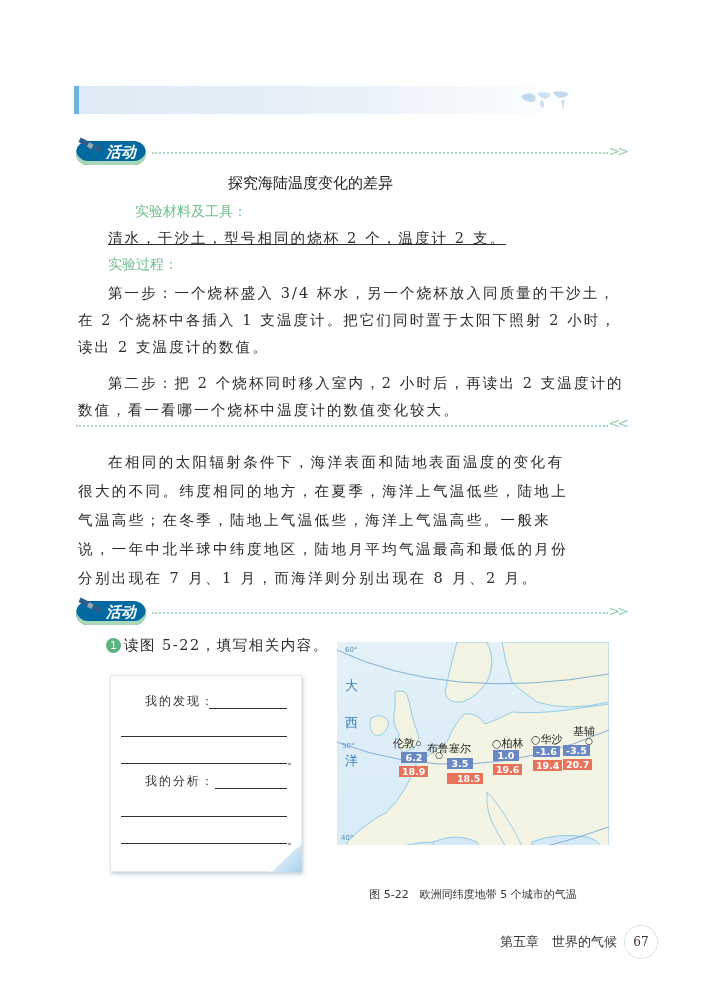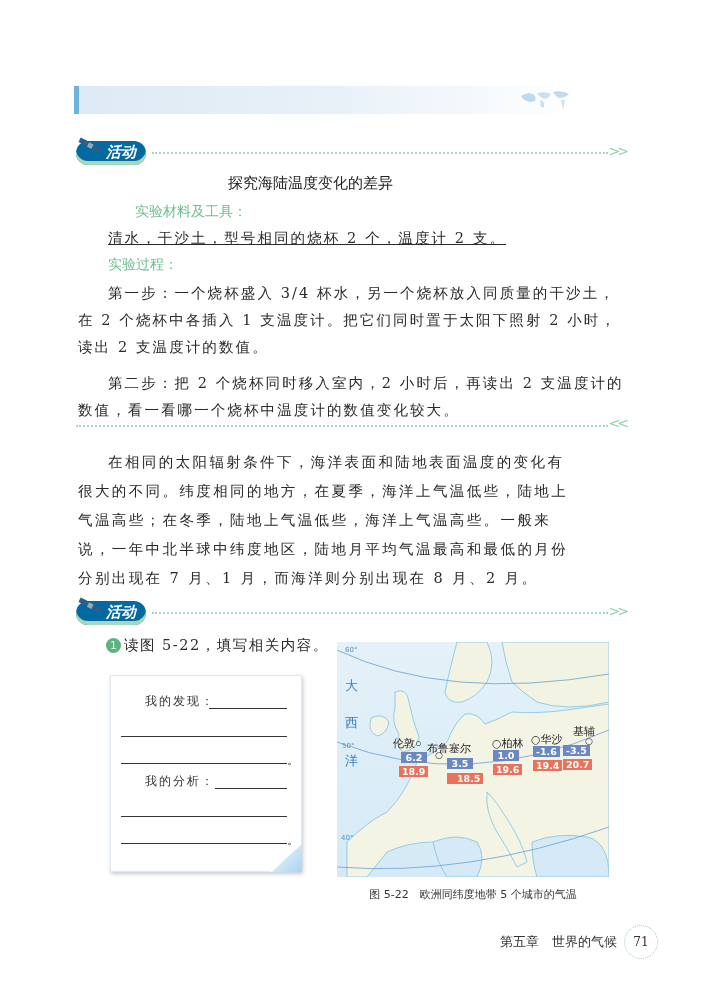--- a/index.html
+++ b/index.html
@@ -80,21 +80,21 @@
   .note-fold {
     position: absolute; right: -1px; bottom: -1px; width: 32px; height: 28px;
     background: linear-gradient(135deg, #ffffff 0%, #ffffff 48%, #cfe6f4 52%, #a9d3ec 100%);
     clip-path: polygon(100% 0, 100% 100%, 0 100%);
   }
   .note-label { position: absolute; font-size: 12px; letter-spacing: 2px; color: #333; }
   .note-line { position: absolute; height: 0; border-top: 1.3px solid #333; }
   .note-dot { position: absolute; font-size: 12px; color: #333; }
 
   
-  .map { left: 337px; top: 642px; width: 272px; height: 235px; overflow: hidden; }
+  .map { left: 337px; top: 642px; width: 272px; height: 203px; overflow: hidden; }
   .city { position: absolute; font-family: "DejaVu Sans", sans-serif; font-size: 11px; color: #222; white-space: nowrap; }
   .badge {
     position: absolute; font-family: "DejaVu Sans", "Liberation Sans", sans-serif; font-size: 9.5px;
     color: #fff; font-weight: bold; padding: 0 3px; height: 11px; line-height: 11px; text-align: center; min-width: 20px;
   }
   .jan { background: #6a88c4; }
   .jul { background: #e8735a; }
   .ocean-char { position: absolute; font-size: 13px; color: #3b7fb8; }
   .lat { position: absolute; font-size: 7px; color: #5a8fc0; font-family: "DejaVu Sans", sans-serif; }
   .legend {
@@ -244,13 +244,13 @@
   <span class="city" style="left:236px; top:82px;">基辅</span>
   <span class="city" style="left:248px; top:94px; font-size:9px;">○</span>
   <span class="badge jan" style="left:226px; top:103px;">-3.5</span>
   <span class="badge jul" style="left:226px; top:117px;">20.7</span>
 
 </div>
 
 <div class="abs caption">图 5-22　欧洲同纬度地带 5 个城市的气温</div>
 
 <div class="abs footer">第五章　世界的气候</div>
-<div class="abs page-num">71</div>
+<div class="abs page-num">67</div>
 
 </body></html>

